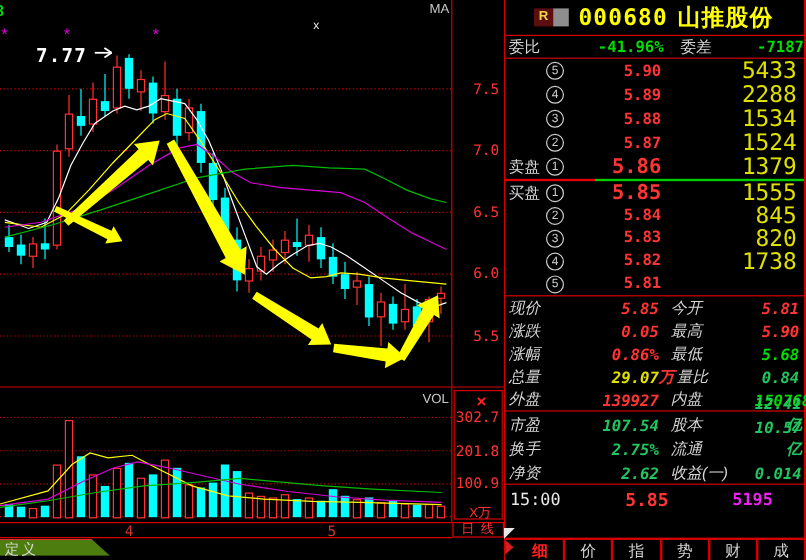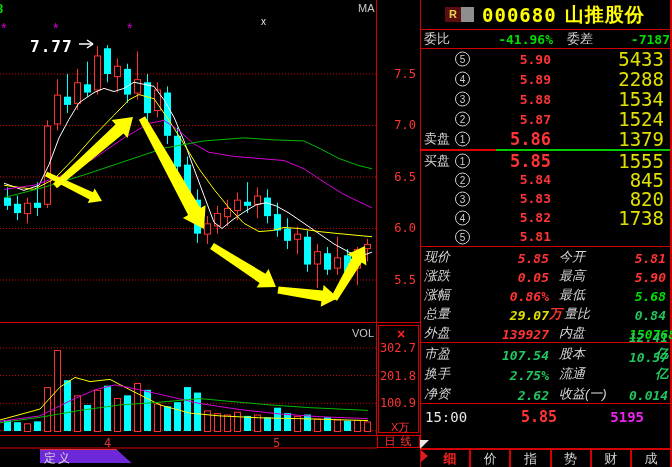--- a/index.html
+++ b/index.html
@@ -29,23 +29,23 @@
     position:absolute; left:377px; top:435px; width:43px; height:13px; z-index:5;
     border:1px solid #e00000; background:#000; color:#ff3434; font-size:11px;
     line-height:11px; text-align:center; letter-spacing:1px;
   }
   #period-corner { position:absolute; left:420px; top:440px; z-index:6; width:0; height:0;
     border-top:9px solid #e8e8e8; border-right:9px solid transparent; }
   #tab-marker { position:absolute; left:421px; top:450px; z-index:6; width:0; height:0;
     border-top:6px solid transparent; border-bottom:6px solid transparent; border-left:7px solid #d42020; }
   #custom-tab {
     position:absolute; left:0; top:449px; width:96px; height:14px; z-index:5;
-    background:#6d28d9; color:#d8d8d8; font-size:12px; line-height:17px;
+    background:#4d7c0f; color:#d8d8d8; font-size:12px; line-height:17px;
     clip-path:polygon(0 0, 76px 0, 96px 18px, 0 18px);
-    border-top:1px solid #e03030; padding-left:4px; letter-spacing:2px;margin-left:40px;
+    border-top:1px solid #e03030; padding-left:4px; letter-spacing:2px;
   }
 
   
   #panel {
     position:absolute; left:420px; top:0; width:252px; height:467px; background:#000;
     border-left:1px solid #d40000; border-right:2px solid #d40000;
     display:flex; flex-direction:column;
   }
   .sep { height:1px; background:#d40000; flex:none; }
   .title-row { height:29px; flex:none; display:flex; align-items:center; padding-left:24px; }

